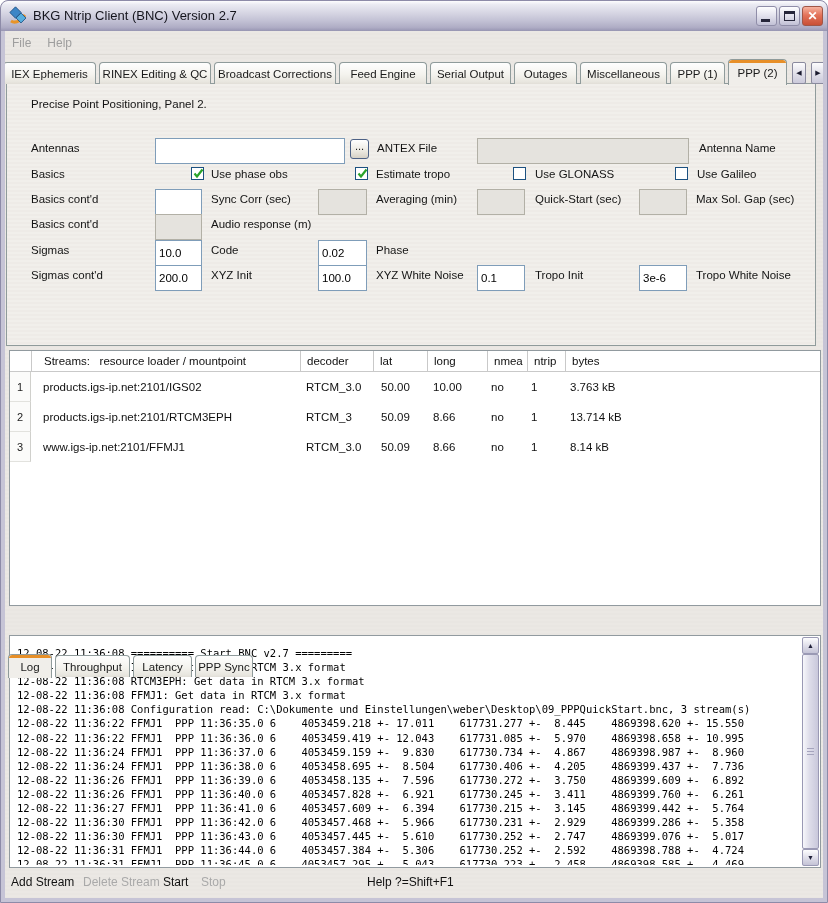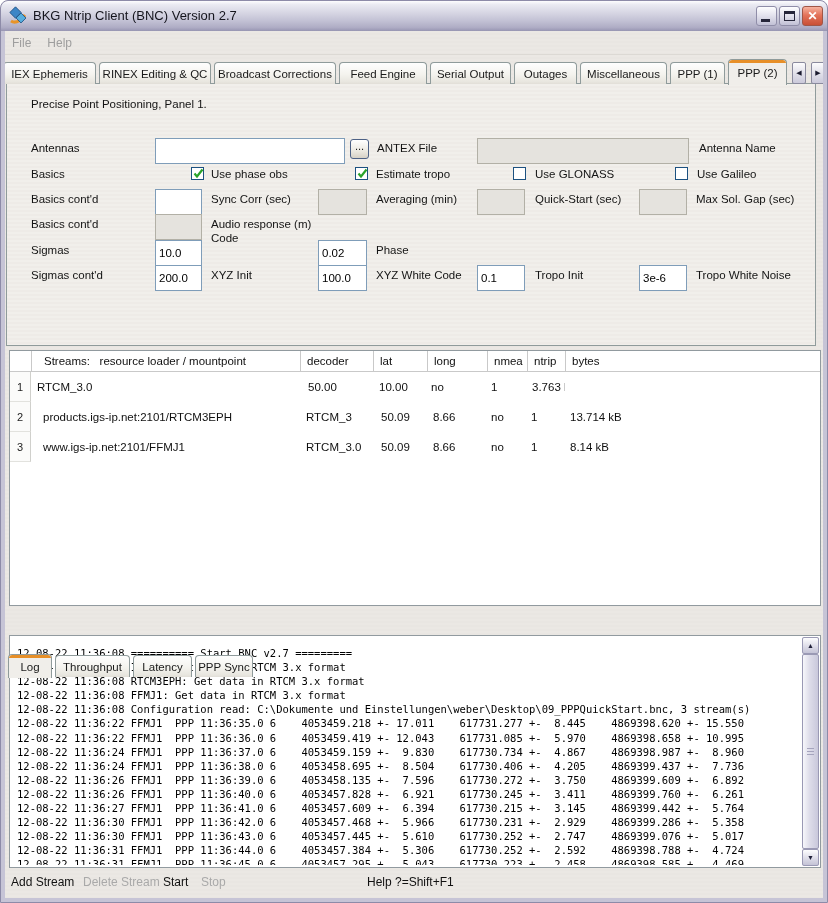--- a/index.html
+++ b/index.html
@@ -140,21 +140,21 @@
       <div class="tab" style="width:81px">Serial Output</div>
       <div class="tab" style="width:63px">Outages</div>
       <div class="tab" style="width:87px">Miscellaneous</div>
       <div class="tab" style="width:55px">PPP (1)</div>
       <div class="tab active" style="width:59px">PPP (2)</div>
       <div class="tab-scroll">◀</div>
       <div class="tab-scroll">▶</div>
     </div>
 
     <div class="panel">
-      <span class="lbl" style="left:24px; top:14px;">Precise Point Positioning, Panel 1.</span>
+      <span class="lbl" style="left:24px; top:14px;">Precise Point Positioning, Panel 2.</span>
 
       <span class="lbl" style="left:24px; top:58px;">Antennas</span>
       <input class="inp" style="left: 148px; top: 54px; width: 190px;" value="">
       <div class="btn-browse" style="left:343px; top:55px;">...</div>
       <span class="lbl" style="left:370px; top:58px;">ANTEX File</span>
       <input class="inp" style="left: 470px; top: 54px; width: 212px;" disabled="" value="">
       <span class="lbl" style="left:692px; top:58px;">Antenna Name</span>
 
       <span class="lbl" style="left:24px; top:84px;">Basics</span>
       <span class="cb checked" style="left:184px; top:83px;">
@@ -187,48 +187,49 @@
       <span class="lbl" style="left:528px; top:109px;">Quick-Start (sec)</span>
       <input class="inp" style="left: 632px; top: 105px; width: 48px;" disabled="" value="">
       <span class="lbl" style="left:689px; top:109px;">Max Sol. Gap (sec)</span>
 
       <span class="lbl" style="left:24px; top:134px;">Basics cont'd</span>
       <input class="inp" style="left: 148px; top: 130px; width: 47px;" disabled="" value="">
       <span class="lbl" style="left:204px; top:134px;">Audio response (m)</span>
 
       <span class="lbl" style="left:24px; top:160px;">Sigmas</span>
       <input class="inp" style="left: 148px; top: 156px; width: 47px;" value="10.0">
-      <span class="lbl" style="left:204px; top:148px;">Code</span>
+      <span class="lbl" style="left:204px; top:160px;">Code</span>
       <input class="inp" style="left: 311px; top: 156px; width: 49px;" value="0.02">
       <span class="lbl" style="left:369px; top:160px;">Phase</span>
 
       <span class="lbl" style="left:24px; top:185px;">Sigmas cont'd</span>
       <input class="inp" style="left: 148px; top: 181px; width: 47px;" value="200.0">
       <span class="lbl" style="left:204px; top:185px;">XYZ Init</span>
       <input class="inp" style="left: 311px; top: 181px; width: 49px;" value="100.0">
-      <span class="lbl" style="left:369px; top:185px;">XYZ White Code</span>
+      <span class="lbl" style="left:369px; top:185px;">XYZ White Noise</span>
       <input class="inp" style="left: 470px; top: 181px; width: 48px;" value="0.1">
       <span class="lbl" style="left:528px; top:185px;">Tropo Init</span>
       <input class="inp" style="left: 632px; top: 181px; width: 48px;" value="3e-6">
       <span class="lbl" style="left:689px; top:185px;">Tropo White Noise</span>
     </div>
 
     <div class="table">
       <div class="thead">
         <div class="th gut"></div>
         <div class="th streams">Streams:   resource loader / mountpoint</div>
         <div class="th">decoder</div>
         <div class="th">lat</div>
         <div class="th">long</div>
         <div class="th">nmea</div>
         <div class="th">ntrip</div>
         <div class="th">bytes</div>
       </div>
       <div class="trow">
         <div class="gutcell">1</div>
+        <div class="td streams">products.igs-ip.net:2101/IGS02</div>
         <div class="td">RTCM_3.0</div>
         <div class="td c-lat">50.00</div>
         <div class="td">10.00</div>
         <div class="td c-nmea">no</div>
         <div class="td c-ntrip">1</div>
         <div class="td c-bytes">3.763 kB</div>
       </div>
       <div class="trow">
         <div class="gutcell">2</div>
         <div class="td streams">products.igs-ip.net:2101/RTCM3EPH</div>

